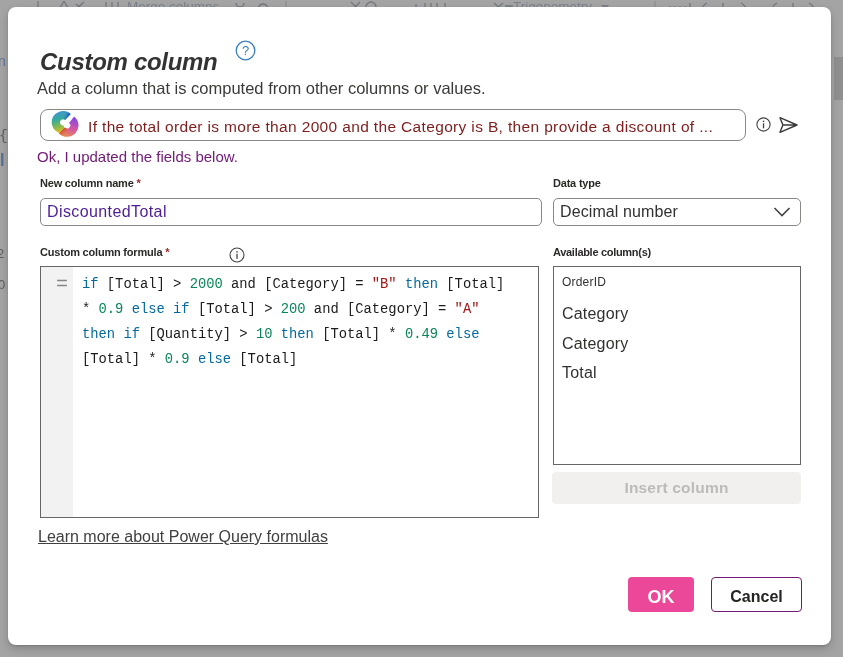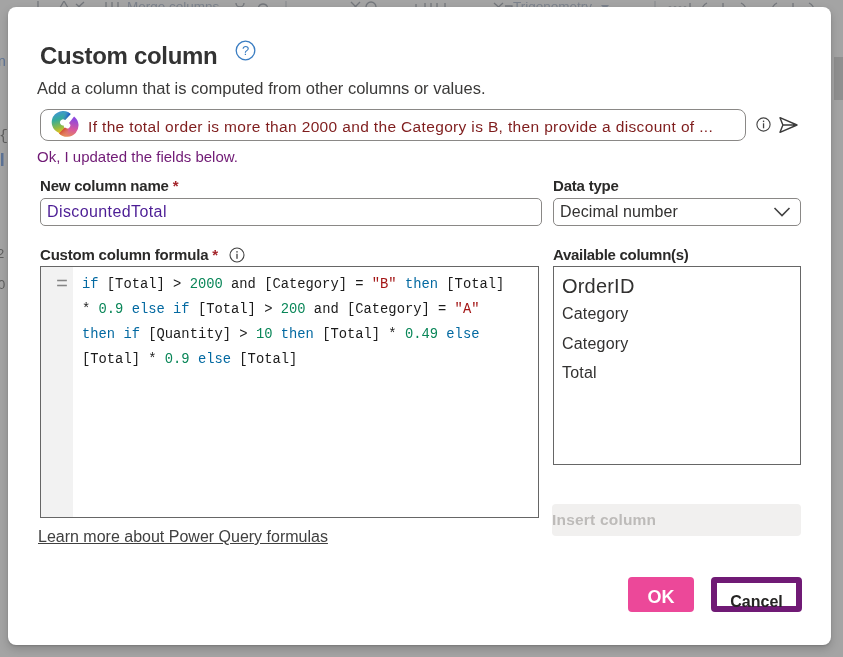--- a/index.html
+++ b/index.html
@@ -1,19 +1,19 @@
 <!DOCTYPE html>
 <html><head><meta charset="utf-8"><style>
 html,body{margin:0;padding:0}
 body{width:843px;height:657px;overflow:hidden;font-family:"Liberation Sans",sans-serif;background:#a4a4a4;position:relative}
 .abs{position:absolute}
 
 #ribbon{left:0;top:0;width:843px;height:13px;color:#82878f;overflow:hidden}
 #dialog{left:8px;top:7px;width:823px;height:638px;background:#fff;border-radius:8px;box-shadow:0 4px 10px rgba(0,0,0,.18),0 1px 2px rgba(0,0,0,.14)}
-.lbl{font-weight:bold;color:#2b2a29;font-size:15px;letter-spacing:-0.2px}
+.lbl{font-weight:bold;color:#2b2a29;font-size:11px;letter-spacing:-0.2px}
 .ast{color:#a4262c;font-weight:bold}
 h1{margin:0;font-size:24px;font-weight:bold;color:#333;letter-spacing:-0.3px}
 .fld{box-sizing:border-box;border:1px solid #8a8886;border-radius:5px;background:#fff}
 .code{font-family:"Liberation Mono",monospace;font-size:13.8px;line-height:25px;white-space:pre;color:#1b1b1b}
 .kw{color:#0369a1}.num{color:#098658}.str{color:#a31515}
 </style></head>
 <body>
 
 <div class="abs" id="ribbon">
   <svg width="843" height="13" viewBox="0 0 843 13">
@@ -50,21 +50,21 @@
   <text x="-1" y="140" font-size="15" fill="#5f5f5f" font-family="Liberation Mono">{</text>
   <rect x="1" y="153" width="2.5" height="13" fill="#5c7396"></rect>
   <text x="-3" y="258" font-size="13" fill="#5f5f5f" font-family="Liberation Sans">2</text>
   <text x="-2" y="289" font-size="13" fill="#5f5f5f" font-family="Liberation Sans">0</text>
 </svg>
 
 <div class="abs" style="left:834px;top:57px;width:9px;height:43px;background:#8f8f8f"></div>
 
 <div class="abs" id="dialog"></div>
 
-<h1 class="abs" style="left:40px;top:42px;">Custom column</h1>
+<h1 class="abs" style="left:40px;top:48px;font-style:italic;">Custom column</h1>
 <svg class="abs" style="left:235px;top:40px" width="21" height="21" viewBox="0 0 21 21">
  <circle cx="10.5" cy="10.5" r="9.3" fill="none" stroke="#3a7dc2" stroke-width="1.3"></circle>
  <text x="10.5" y="15" font-size="13" fill="#3a7dc2" text-anchor="middle" font-family="Liberation Sans">?</text>
 </svg>
 <div class="abs" style="left:37px;top:79px;font-size:16.5px;color:#3b3a39;letter-spacing:0">Add a column that is computed from other columns or values.</div>
 
 <div class="abs fld" style="left:40px;top:109px;width:706px;height:32px;border-radius:8px"></div>
 <svg class="abs" style="left:51px;top:111px" width="28" height="26" viewBox="0 0 28 27">
  <defs>
   <linearGradient id="gl" x1="0.1" y1="0" x2="0.35" y2="1">
@@ -125,20 +125,20 @@
   <div class="abs code" style="left:15px;top:5px;color:#858585;font-size:20px">=</div>
   <div class="abs code" style="left:41px;top:5px"><span class="kw">if</span> [Total] &gt; <span class="num">2000</span> and [Category] = <span class="str">"B"</span> <span class="kw">then</span> [Total]
 * <span class="num">0.9</span> <span class="kw">else</span> <span class="kw">if</span> [Total] &gt; <span class="num">200</span> and [Category] = <span class="str">"A"</span>
 <span class="kw">then</span> <span class="kw">if</span> [Quantity] &gt; <span class="num">10</span> <span class="kw">then</span> [Total] * <span class="num">0.49</span> <span class="kw">else</span>
 [Total] * <span class="num">0.9</span> <span class="kw">else</span> [Total]</div>
 </div>
 <div class="abs" style="left:38px;top:528px;font-size:16px;color:#404040;text-decoration:underline">Learn more about Power Query formulas</div>
 
 <div class="abs lbl" style="left:553px;top:246px;letter-spacing:-0.3px">Available column(s)</div>
 <div class="abs" style="left:553px;top:266px;width:248px;height:199px;border:1px solid #666;box-sizing:border-box;background:#fff"></div>
-<div class="abs" style="left:562px;top:275px;font-size:20px;letter-spacing:0.2px;color:#323130">OrderID</div>
+<div class="abs" style="left:562px;top:275px;font-size:12px;letter-spacing:0.2px;color:#323130">OrderID</div>
 <div class="abs" style="left:562px;top:305px;font-size:16px;letter-spacing:0.2px;color:#323130">Category</div>
 <div class="abs" style="left:562px;top:335px;font-size:16px;letter-spacing:0.2px;color:#323130">Category</div>
 <div class="abs" style="left:562px;top:364px;font-size:16px;letter-spacing:0.2px;color:#323130">Total</div>
-<div class="abs" style="left:552px;top:504px;width:249px;height:32px;background:#f1f0ef;border-radius:4px;line-height:32px;font-size:15.5px;letter-spacing:0.2px;font-weight:bold;color:#bdbbb9">Insert column</div>
+<div class="abs" style="left:552px;top:472px;width:249px;height:32px;background:#f1f0ef;border-radius:4px;text-align:center;line-height:32px;font-size:15.5px;letter-spacing:0.2px;font-weight:bold;color:#bdbbb9">Insert column</div>
 
 <div class="abs" style="left:628px;top:577px;width:66px;height:35px;background:#ec4899;border-radius:4px;text-align:center;line-height:40px;font-size:18px;font-weight:bold;color:#fff">OK</div>
-<div class="abs" style="left:711px;top:577px;width:91px;height:35px;background:#fff;border:6px solid #701a75;box-sizing:border-box;border-radius:4px;text-align:center;line-height:38px;font-size:16px;font-weight:bold;color:#252423">Cancel</div>
+<div class="abs" style="left:711px;top:577px;width:91px;height:35px;background:#fff;border:1px solid #701a75;box-sizing:border-box;border-radius:4px;text-align:center;line-height:38px;font-size:16px;font-weight:bold;color:#252423">Cancel</div>
 
 </body></html>

